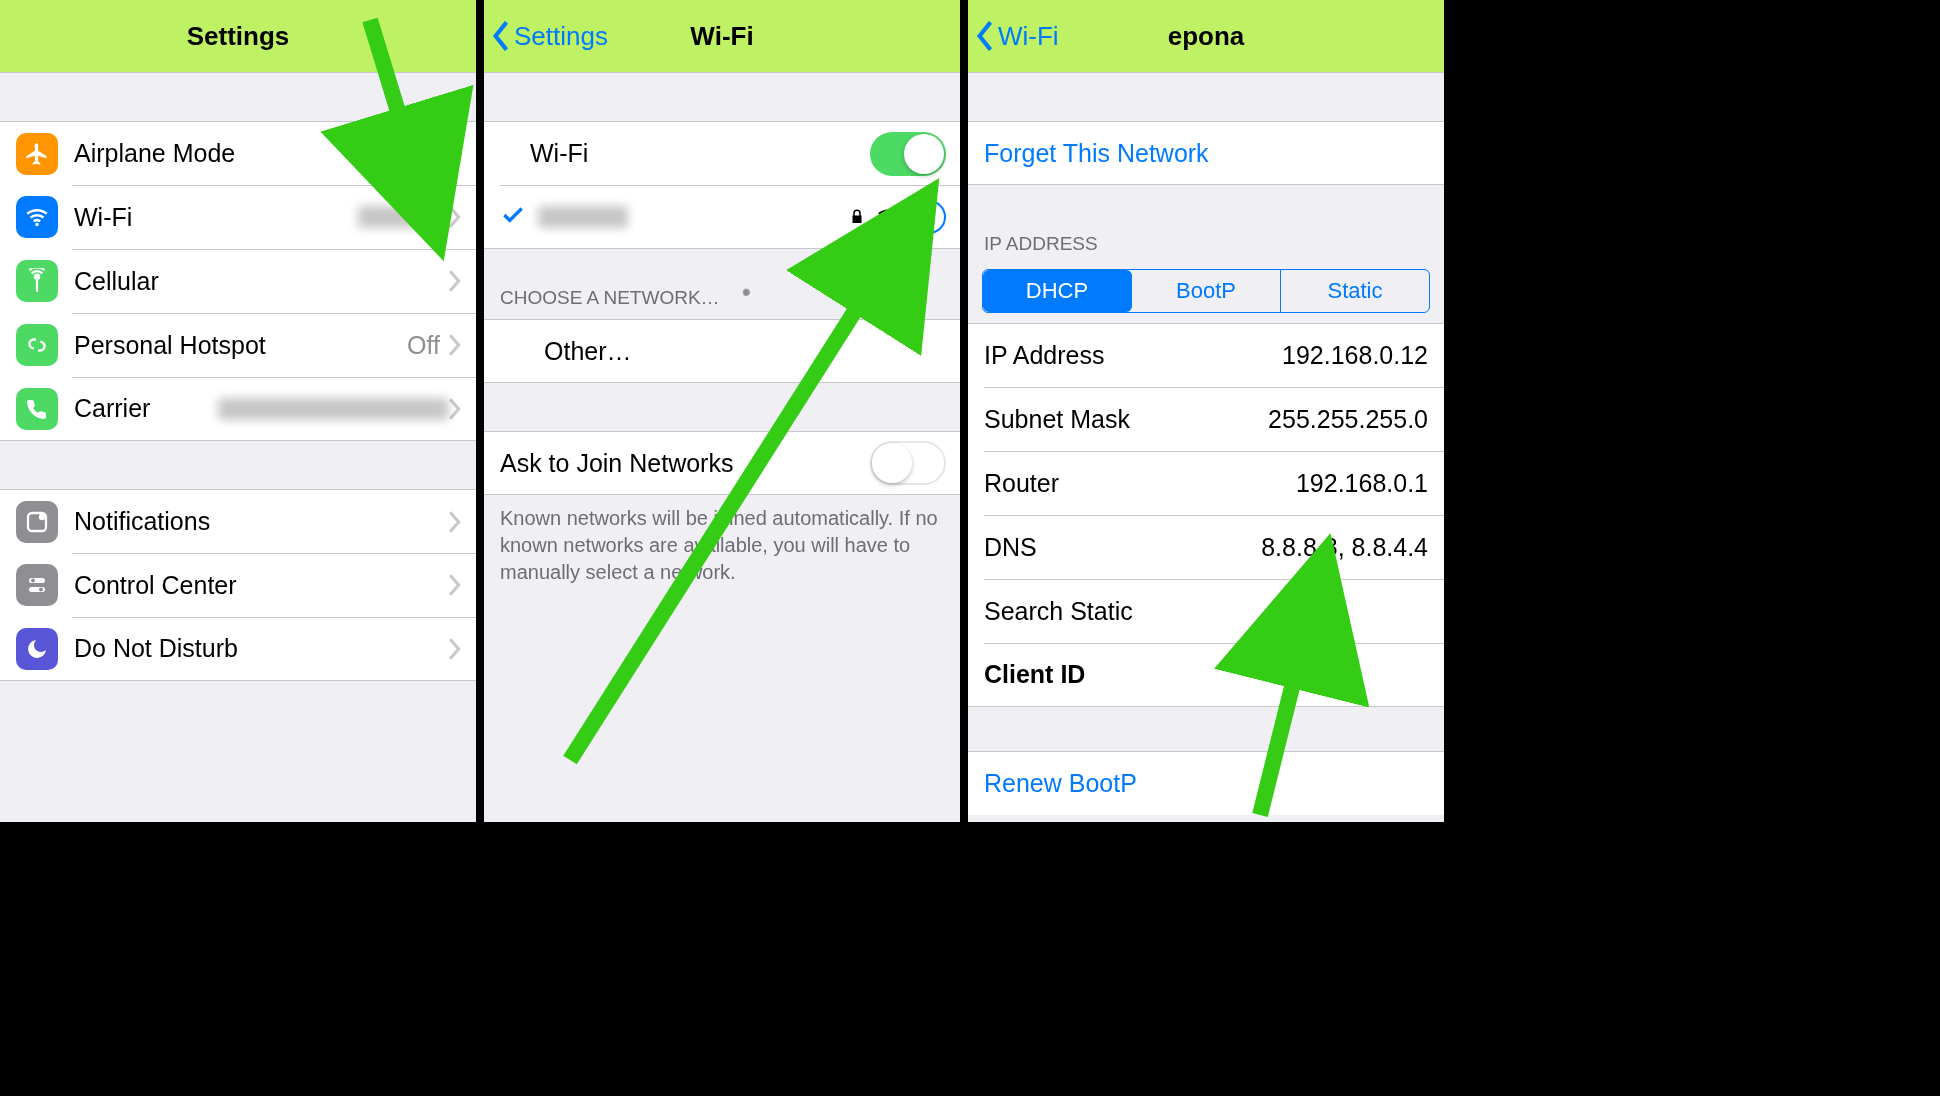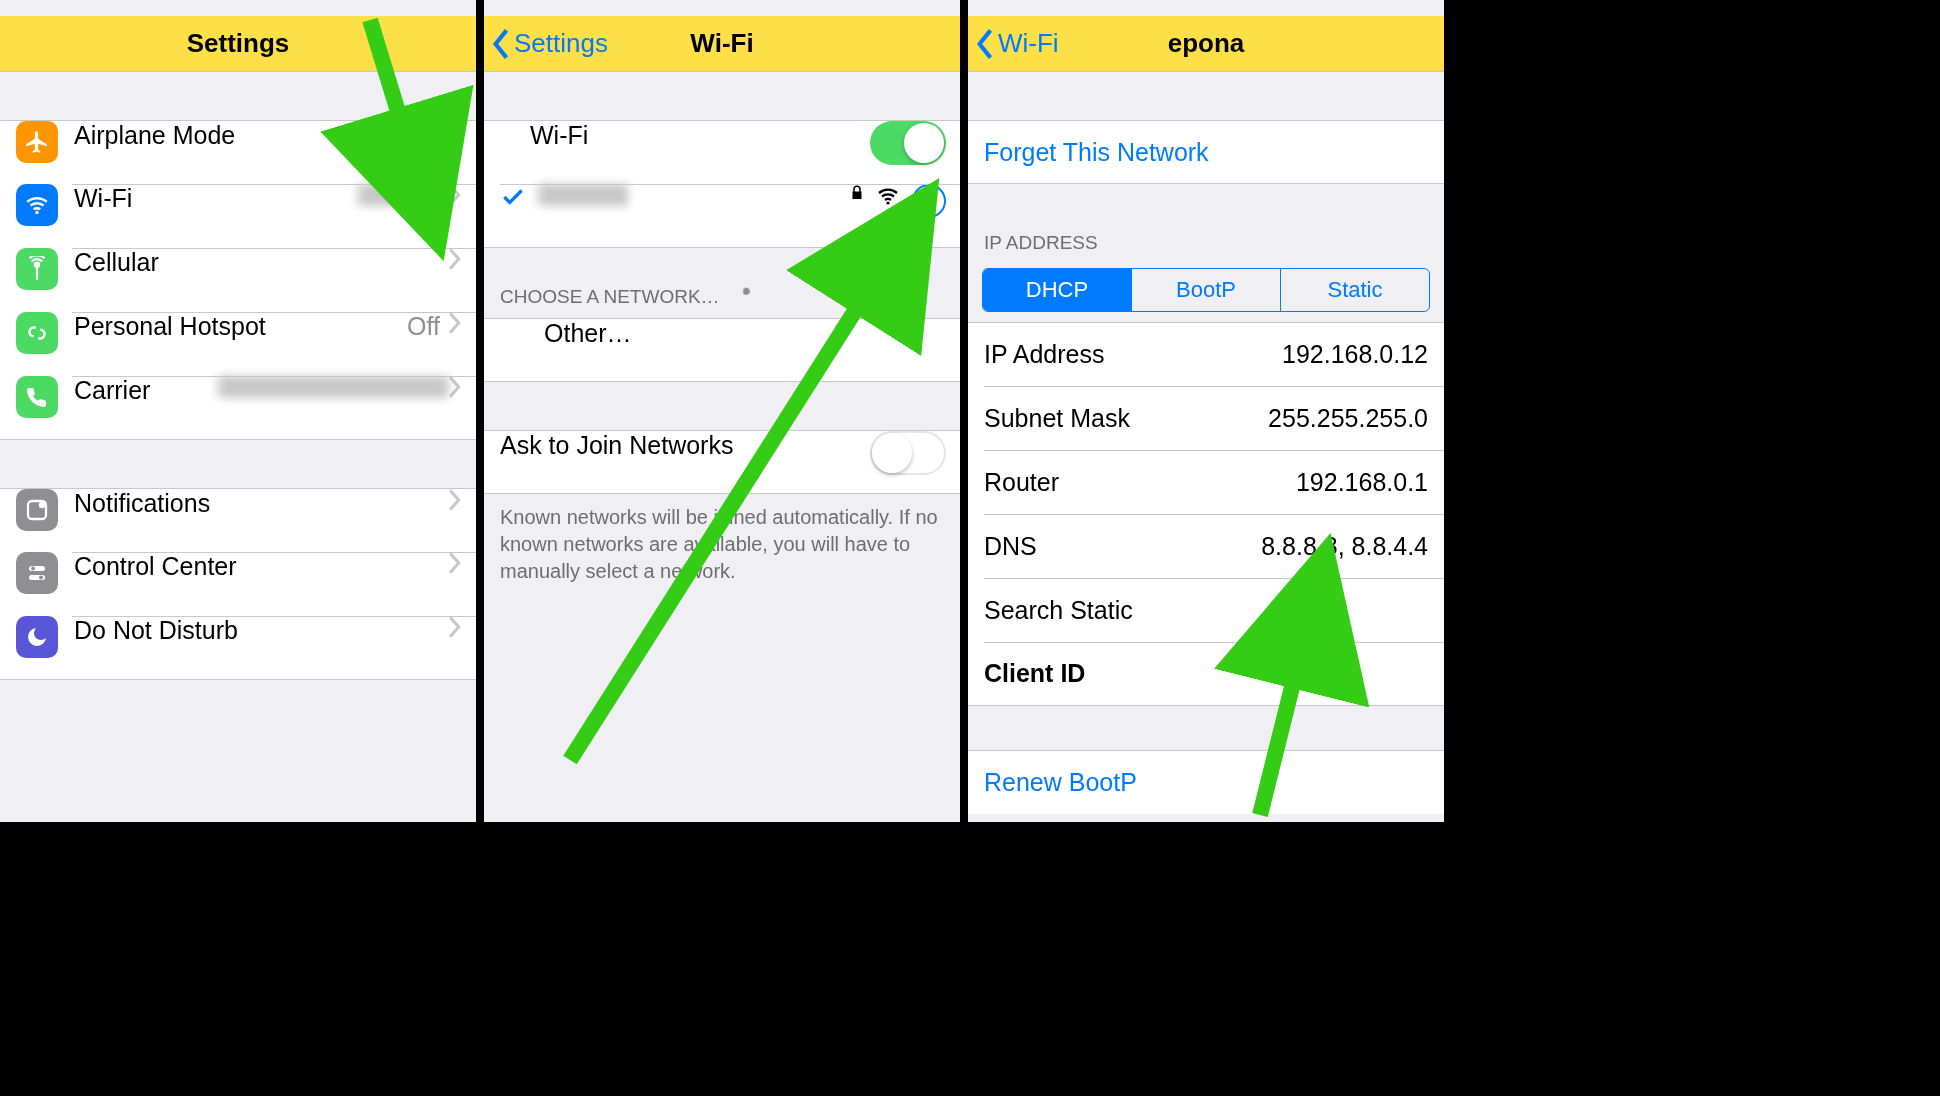--- a/index.html
+++ b/index.html
@@ -18,27 +18,26 @@
     display: flex;
     flex-direction: column;
     position: relative;
     border-right: 8px solid #000;
     overflow: hidden;
   }
   .panel:last-child { border-right: none; }
 
   
   .navbar {
-    height: 56px;
-    background: #fde047;
+    height: 73px;
+    background: #bef264;
     border-bottom: 1px solid #c7c7cc;
     display: flex;
     align-items: center;
     position: relative;
-    margin-top: 16px;
   }
   .nav-title {
     position: absolute;
     left: 0; right: 0;
     text-align: center;
     font-size: 26px;
     font-weight: 600;
     color: #000;
   }
   .nav-back {
@@ -68,21 +67,21 @@
   }
   .group-footer {
     padding: 10px 16px;
     font-size: 20px;
     color: #6d6d72;
     line-height: 1.35;
   }
   .cell {
     background: #fff;
     display: flex;
-    align-items: flex-start;
+    align-items: center;
     min-height: 64px;
     padding: 0 14px 0 16px;
     position: relative;
     cursor: pointer;
   }
   .cell:first-of-type { border-top: 1px solid #c7c7cc; }
   .cell + .cell::before {
     content: "";
     position: absolute;
     top: 0;
@@ -182,21 +181,21 @@
   .segmented .seg {
     flex: 1;
     text-align: center;
     font-size: 22px;
     padding: 8px 0;
     color: #007aff;
     border-right: 1.5px solid #007aff;
     cursor: pointer;
   }
   .segmented .seg:last-child { border-right: none; }
-  .segmented .seg.active { background: #007aff; color: #fff; }
+  .segmented .seg.active { background: #007aff; color: #fff; border-radius: 6px; }
 
   
   .detail-cell {
     background: #fff;
     display: flex;
     align-items: center;
     min-height: 64px;
     padding: 0 16px;
     position: relative;
   }

